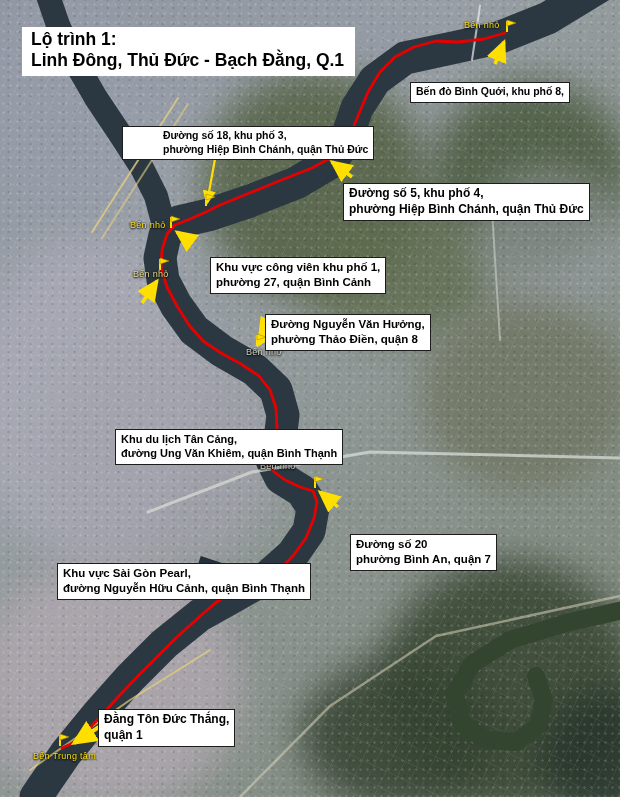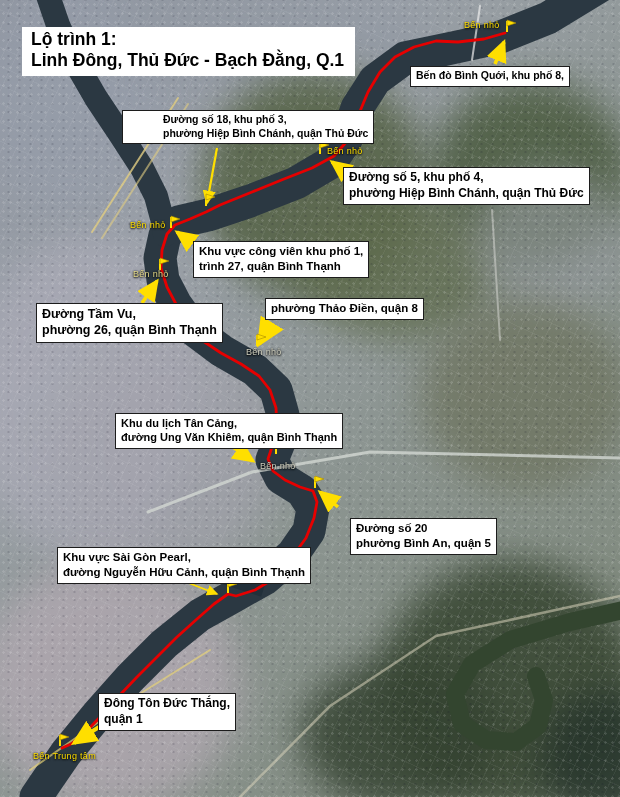--- a/index.html
+++ b/index.html
@@ -26,21 +26,21 @@
   .river{stroke:#2b3842;fill:none;stroke-linecap:round;stroke-linejoin:round;}
   .river2{stroke:#33452f;fill:none;stroke-linecap:round;stroke-linejoin:round;}
   .road{fill:none;stroke-linecap:round;stroke-linejoin:round;}
   .route{stroke:var(--route-color,#e60000);stroke-width:2.8;fill:none;stroke-linejoin:round;stroke-linecap:round;}
   .arrow{stroke:var(--anno-yellow,#ffdf00);fill:none;stroke-linecap:butt;}
   .pin-flag{fill:var(--anno-yellow,#ffdf00);stroke:#a88a00;stroke-width:.6;}
   .pin-pole{stroke:var(--anno-yellow,#ffdf00);stroke-width:2;}
   .callout{
     position:absolute;background:var(--label-bg,#fff);color:var(--label-text,#000);
     border:1px solid #1c1c1c;padding:2px 5px 3px 5px;font-weight:bold;
-    font-size:11px;line-height:1.3;white-space:nowrap;z-index:30;
+    font-size:11px;line-height:1.3;white-space:nowrap;z-index:30;margin-top:16px;
   }
   .callout .c-line{white-space:nowrap;}
   .map-title{
     position:absolute;left:22px;top:27px;background:var(--label-bg,#fff);color:var(--label-text,#000);
     padding:2px 11px 4px 9px;font-weight:bold;font-size:17.5px;line-height:1.22;
     white-space:nowrap;z-index:31;
   }
   .poi{
     position:absolute;font-size:9px;font-weight:normal;letter-spacing:.3px;
     text-shadow:0 1px 2px rgba(0,0,0,.95), 0 0 2px rgba(0,0,0,.8);
@@ -170,41 +170,38 @@
     <div class="c-line">Bến đò Bình Quới, khu phố 8,</div>
   </div>
   <div class="callout" style="left:122px;top:110px;font-size:10.5px;padding-left:40px;">
     <div class="c-line">Đường số 18, khu phố 3,</div>
     <div class="c-line">phường Hiệp Bình Chánh, quận Thủ Đức</div>
   </div>
   <div class="callout" style="left:343px;top:167px;font-size:12px;">
     <div class="c-line">Đường số 5, khu phố 4,</div>
     <div class="c-line">phường Hiệp Bình Chánh, quận Thủ Đức</div>
   </div>
-  <div class="callout" style="left:193px;top:241px;font-size:11.5px;">
+  <div class="callout" style="left:210px;top:241px;font-size:11.5px;">
     <div class="c-line">Khu vực công viên khu phố 1,</div>
-    <div class="c-line">trình 27, quận Bình Thạnh</div>
-  </div>
-  <div class="callout" style="left:36px;top:303px;font-size:12.5px;">
-    <div class="c-line">Đường Tầm Vu,</div>
-    <div class="c-line">phường 26, quận Bình Thạnh</div>
+    <div class="c-line">phường 27, quận Bình Cảnh</div>
   </div>
   <div class="callout" style="left:265px;top:298px;font-size:11.5px;">
+    <div class="c-line">Đường Nguyễn Văn Hưởng,</div>
     <div class="c-line">phường Thảo Điền, quận 8</div>
   </div>
   <div class="callout" style="left:115px;top:413px;font-size:11px;">
     <div class="c-line">Khu du lịch Tân Cảng,</div>
     <div class="c-line">đường Ung Văn Khiêm, quận Bình Thạnh</div>
   </div>
   <div class="callout" style="left:350px;top:518px;font-size:11.5px;">
     <div class="c-line">Đường số 20</div>
-    <div class="c-line">phường Bình An, quận 5</div>
+    <div class="c-line">phường Bình An, quận 7</div>
   </div>
   <div class="callout" style="left:57px;top:547px;font-size:11.5px;">
     <div class="c-line">Khu vực Sài Gòn Pearl,</div>
     <div class="c-line">đường Nguyễn Hữu Cảnh, quận Bình Thạnh</div>
   </div>
   <div class="callout" style="left:98px;top:693px;font-size:12px;">
-    <div class="c-line">Đông Tôn Đức Thắng,</div>
+    <div class="c-line">Đằng Tôn Đức Thắng,</div>
     <div class="c-line">quận 1</div>
   </div>
 
 </div>
 
 </body></html>

